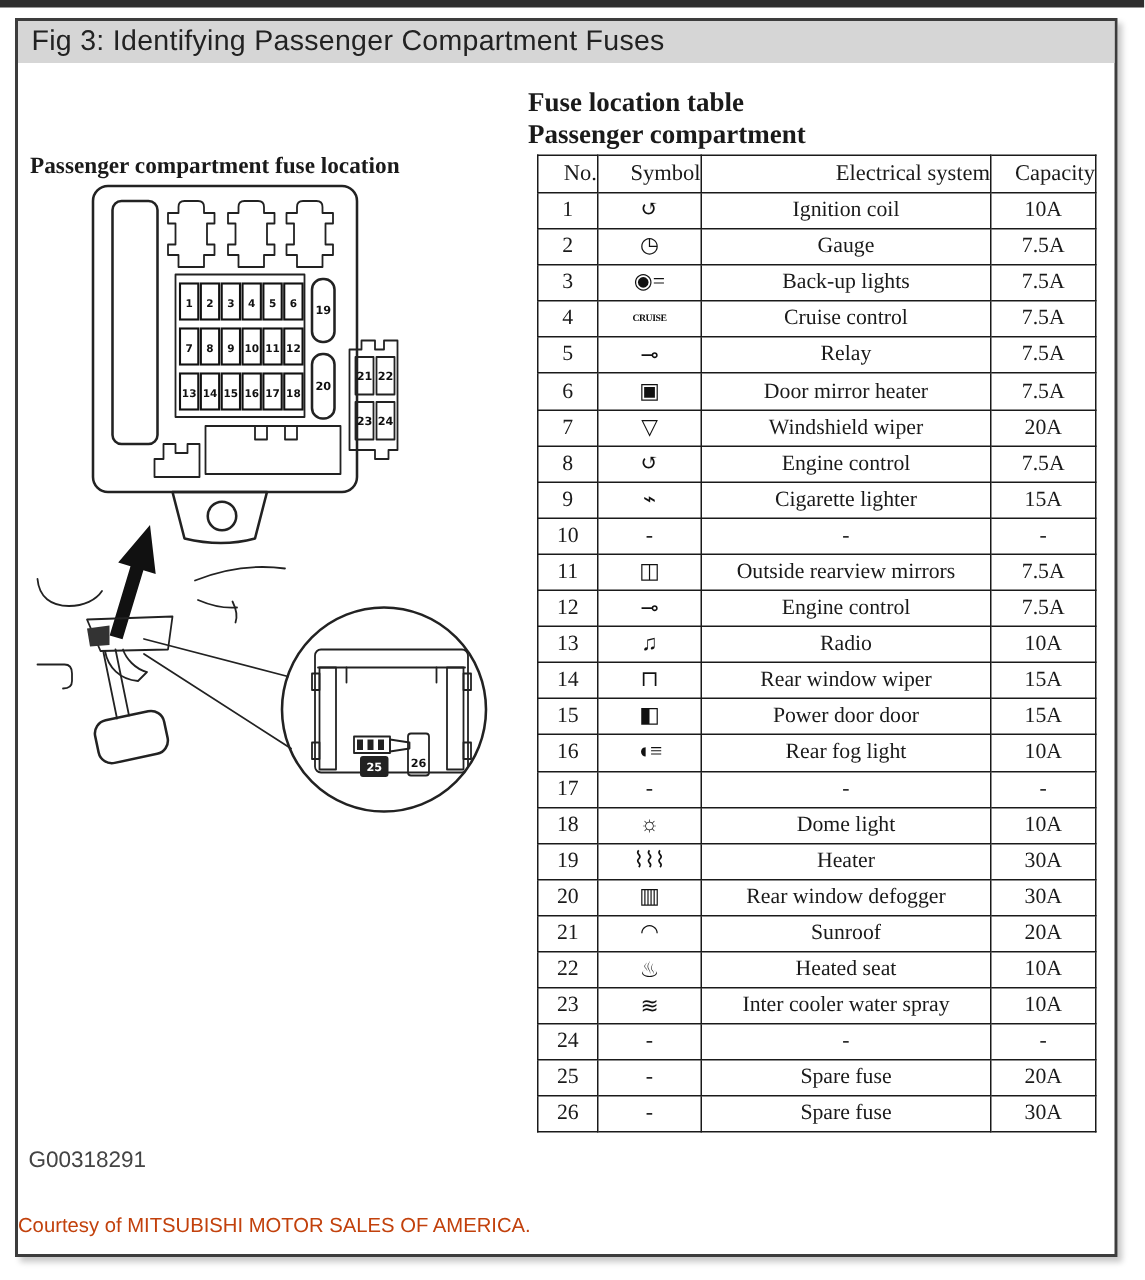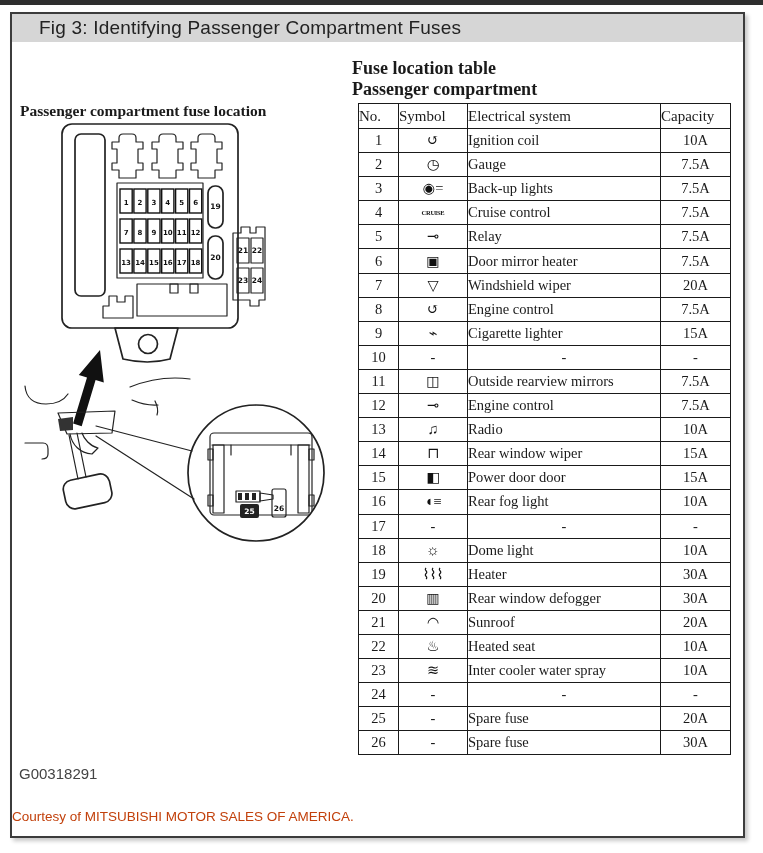--- a/index.html
+++ b/index.html
@@ -2,44 +2,44 @@
 <html><head>
 <meta charset="utf-8">
 <style>
   html,body{margin:0;padding:0;background:#ffffff;}
   .screen{position:relative;width:763px;height:853px;background:#fff;overflow:hidden;
           font-family:"Liberation Serif","DejaVu Serif",serif;color:#1a1a1a;}
   .top-strip{position:absolute;left:0;top:0;width:763px;height:5px;background:#2e2e2e;}
   .frame{position:absolute;left:10px;top:12px;width:731px;height:822px;background:#fff;
          border:2px solid #3c3c3c;box-shadow:3px 3px 4px rgba(0,0,0,0.22);}
   .title-bar{position:absolute;left:0;top:0;right:0;height:28px;background:#d6d6d6;
-             display:flex;align-items:center;padding-left:27px;
+             display:flex;align-items:center;padding-left:9px;
              font-family:"Liberation Sans","DejaVu Sans",sans-serif;font-weight:300;
              font-size:19px;color:#222;letter-spacing:0.2px;}
   
   .diagram-caption{position:absolute;left:8px;top:88px;width:330px;
                    font-weight:bold;font-size:15.5px;}
   .diagram-svg{position:absolute;left:8px;top:109px;overflow:visible;}
   .ln{fill:none;stroke:#222;stroke-width:1.7;stroke-linejoin:round;stroke-linecap:round;}
   .ln2{fill:none;stroke:#222;stroke-width:1.2;stroke-linejoin:round;stroke-linecap:round;}
   .fuse-cell{fill:none;stroke:#111;stroke-width:1.4;}
   .fuse-num{font:bold 7px "DejaVu Sans",sans-serif;text-anchor:middle;fill:#111;}
   .dg-num{font:bold 7.5px "DejaVu Sans",sans-serif;text-anchor:middle;fill:#111;}
   .dg-num-w{font:bold 7.5px "DejaVu Sans",sans-serif;text-anchor:middle;fill:#fff;}
   
   .table-title{position:absolute;left:340px;top:44px;font-weight:bold;font-size:18px;line-height:21px;}
   .fuse-table{position:absolute;left:346px;top:89px;width:372px;border-collapse:collapse;table-layout:fixed;}
   .fuse-table th,.fuse-table td{border:1.5px solid #1a1a1a;padding:0;box-sizing:border-box;
        font-family:"Liberation Serif","DejaVu Serif",serif;}
-  .fuse-table th{height:25px;font-weight:normal;font-size:15px;text-align:left;}
+  .fuse-table th{height:25px;font-weight:normal;font-size:15px;text-align:right;}
   .fuse-table td{height:24.1px;font-size:14.5px;}
   .c-no{text-align:center;}
   .c-sym{text-align:center;font-family:"DejaVu Sans",sans-serif;font-size:11px;color:#111;}
   .c-sym.sym-text{font-size:6.5px;font-weight:bold;letter-spacing:-0.3px;}
-  .c-sys{text-align:left;padding-left:7px;}
+  .c-sys{text-align:center;padding-left:7px;}
   .c-sys.dash{text-align:center;padding-left:0;}
   .c-cap{text-align:center;}
   
   .figure-id{position:absolute;left:7px;top:751px;
              font-family:"Liberation Sans","DejaVu Sans",sans-serif;font-size:15px;color:#444;}
   .courtesy{position:absolute;left:0;right:0;top:795px;text-align:left;
             font-family:"Liberation Sans","DejaVu Sans",sans-serif;font-weight:300;
             font-size:13.5px;color:#c2410c;}
 </style>
 </head>

